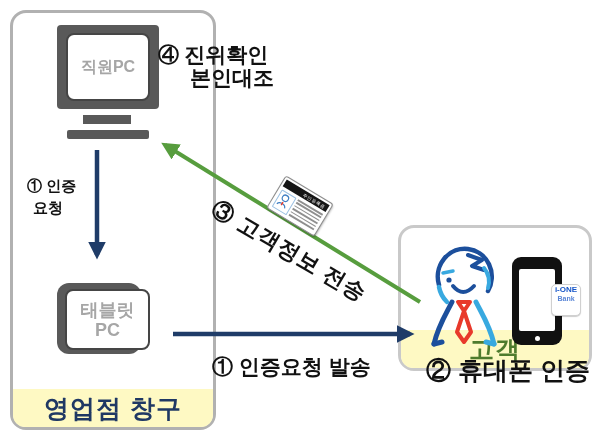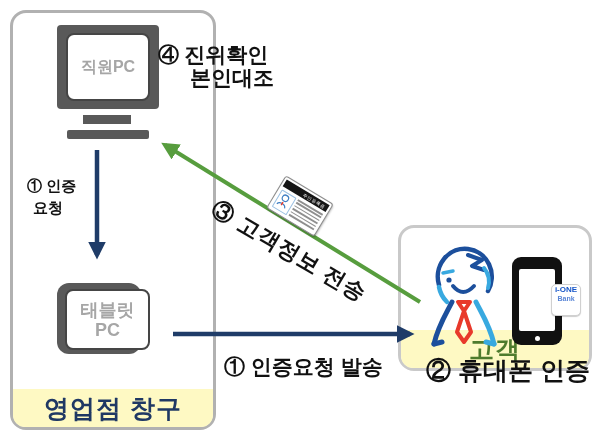--- a/index.html
+++ b/index.html
@@ -56,21 +56,21 @@
 
   
   #arrows{position:absolute;left:0;top:0;width:600px;height:435px;z-index:5;pointer-events:none;}
 
   
   .lbl{position:absolute;color:#111;font-weight:800;z-index:7;white-space:nowrap;}
   #lbl-step4{left:158px;top:44px;font-size:21px;line-height:23px;font-family:Liberation Serif, serif;}
   #lbl-step4 .ind{margin-left:32px;}
   #lbl-step1{left:27px;top:175px;font-size:15px;line-height:22px;}
   #lbl-step1 .ind{margin-left:6px;}
-  #lbl-step1send{left:224px;top:353px;font-size:21px;}
+  #lbl-step1send{left:212px;top:353px;font-size:21px;}
   #lbl-step2{left:426px;top:354px;font-size:25px;}
   #lbl-step3{
     left:221px;top:194px;font-size:22px;z-index:7;
     transform:rotate(30.5deg);transform-origin:0 0;letter-spacing:1px;
   }
 
   
   .idcard{
     position:absolute;left:272px;top:187px;width:54px;height:36px;background:#fff;
     border:1.5px solid #8d8d8d;border-radius:3px;transform:rotate(31deg);z-index:6;

